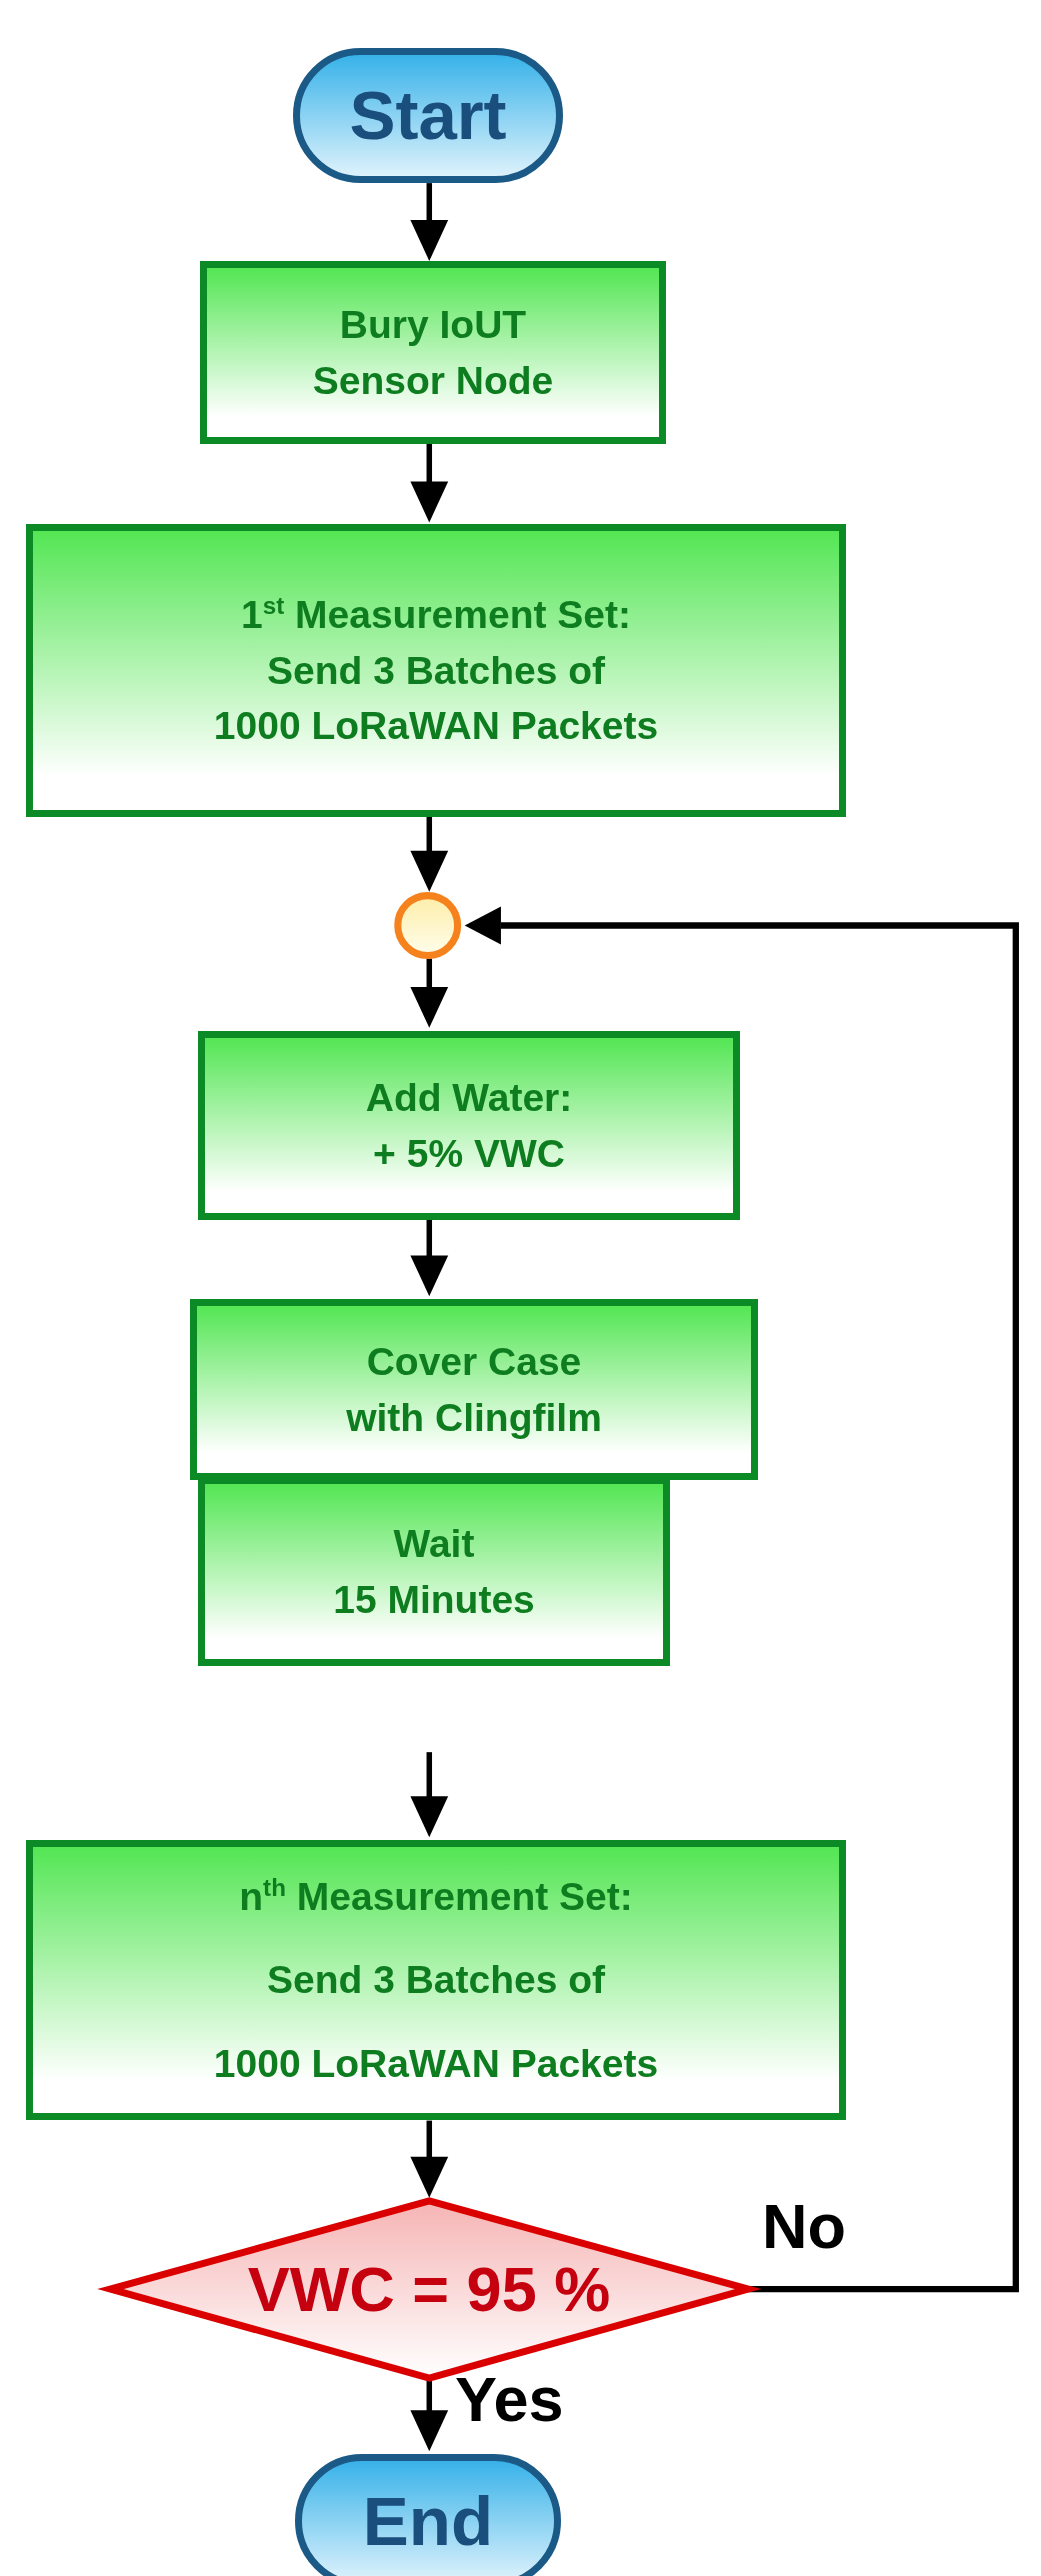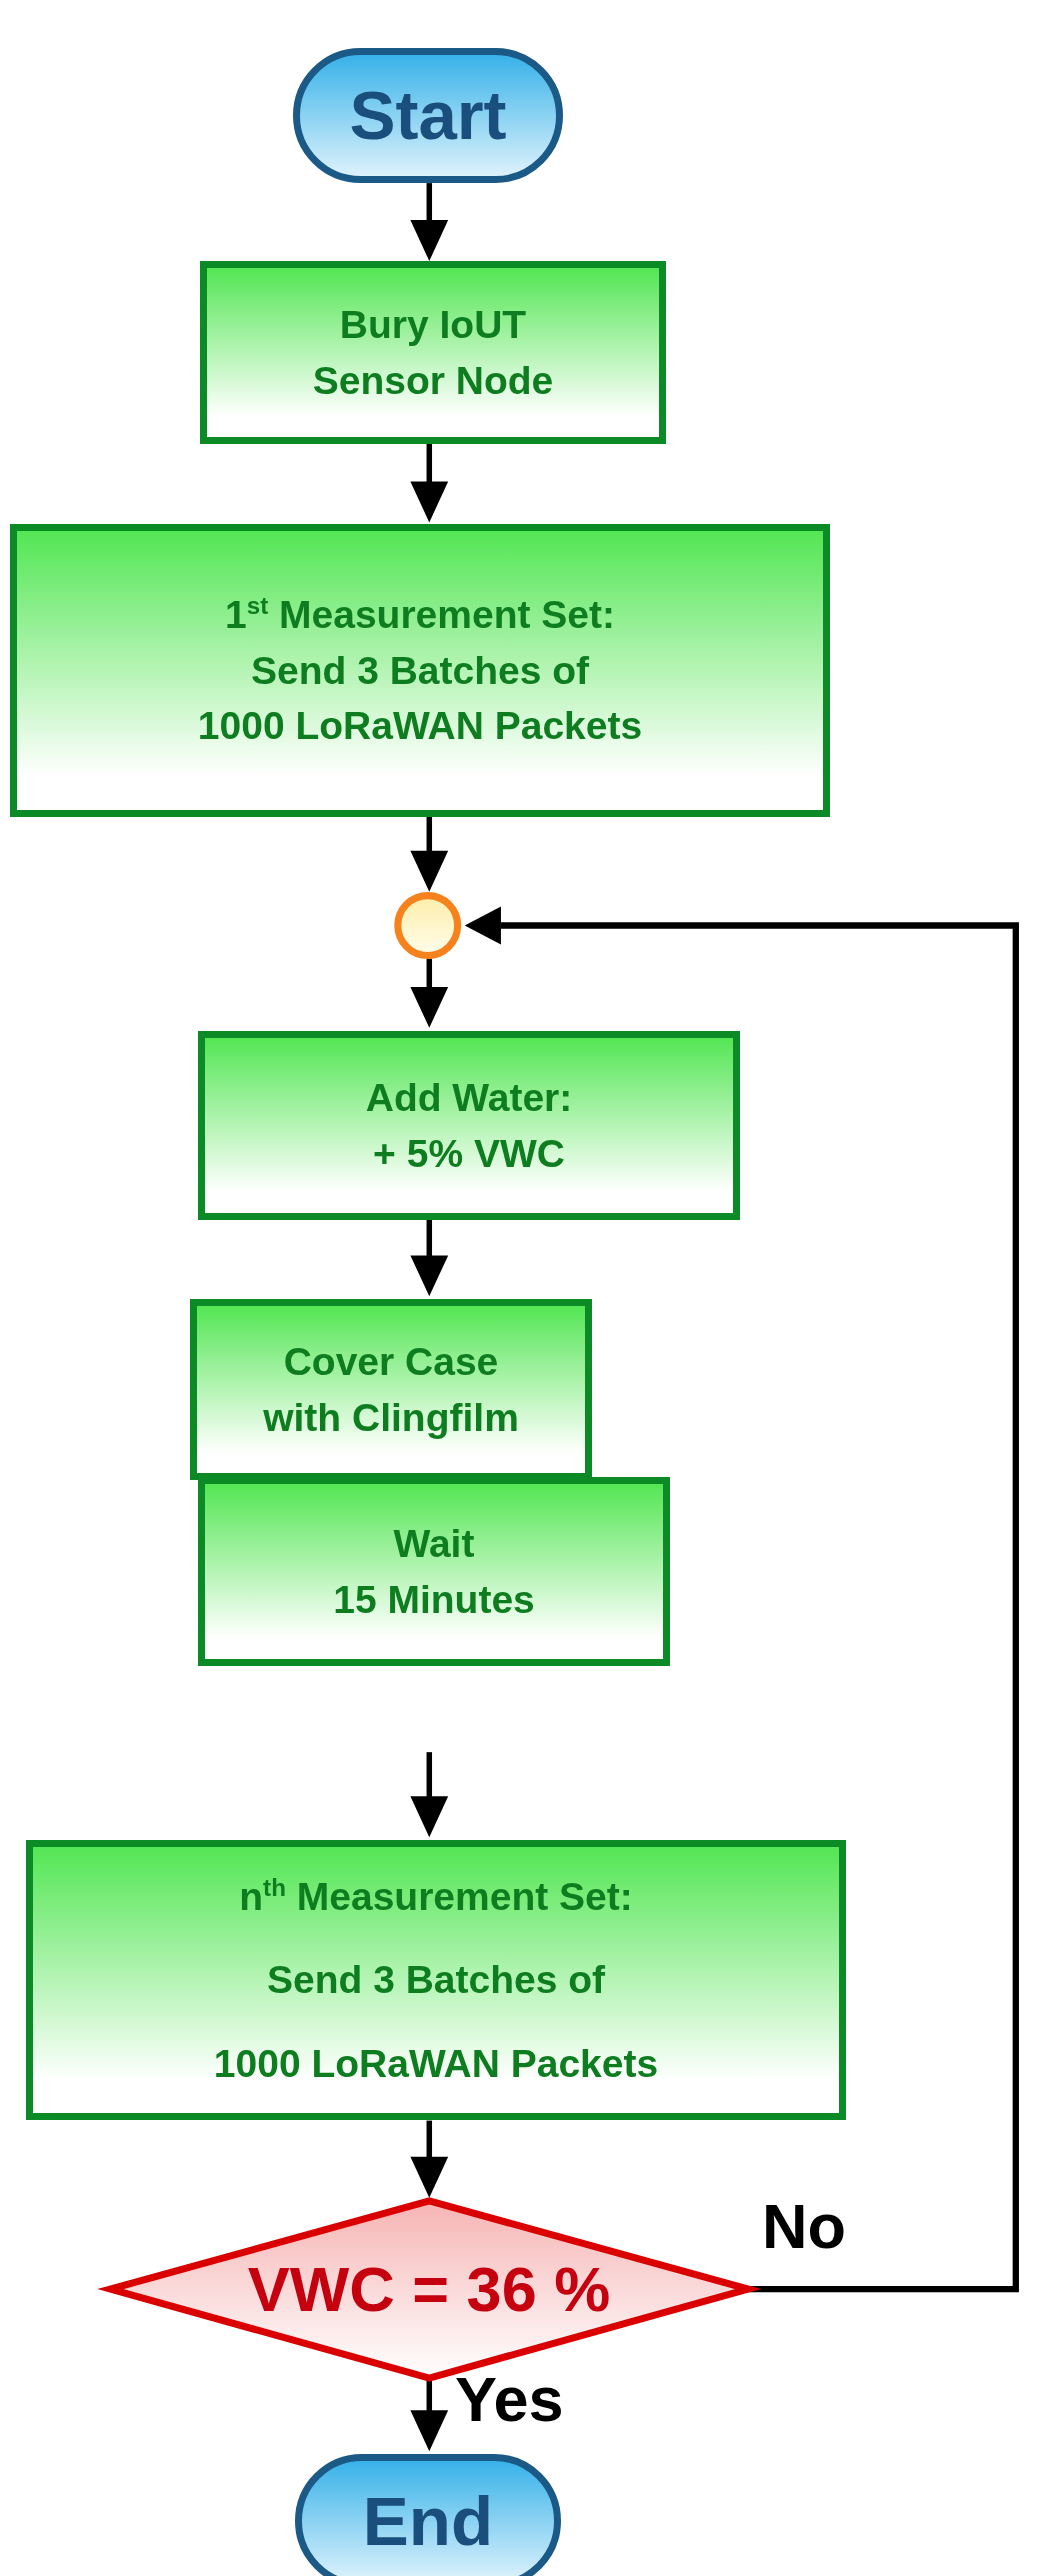--- a/index.html
+++ b/index.html
@@ -25,23 +25,23 @@
   }
   .process{
     border:7.9px solid var(--c-process_border,#0c8a26);
     background:linear-gradient(to bottom,var(--c-process_fill_top,#54e654) 0%,var(--c-process_fill_bottom,#ffffff) 88%);
     color:var(--c-process_text,#0e7d20);
     font-size:39px;line-height:1.42;
   }
   .process sup{font-size:0.62em;line-height:0;}
   #node-start{left:293px;top:19.7px;width:270px;height:135px;border-radius:68px;}
   #node-bury{left:200px;top:233px;width:466px;height:183px;}
-  #node-first{left:10px;top:496px;width:820px;height:293px;}
+  #node-first{left:26px;top:496px;width:820px;height:293px;}
   #node-addwater{left:198px;top:1003px;width:542px;height:189px;}
-  #node-cover{left:190px;top:1271px;width:402px;height:181px;}
+  #node-cover{left:190px;top:1271px;width:568px;height:181px;}
   #node-wait{left:198px;top:1449px;width:472px;height:189px;}
   #node-nth{left:26px;top:1812px;width:820px;height:280px;gap:28px;}
   #node-end{left:295px;top:2426px;width:266px;height:134px;border-radius:67px;}
   #decision-label{
     position:absolute;left:114px;top:2220px;width:630px;height:82px;
     display:flex;align-items:center;justify-content:center;
     color:var(--c-decision_text,#c5000f);font-size:63px;font-weight:700;
   }
   .edge-label{
     position:absolute;color:var(--c-edge_label_text,#000000);
@@ -143,21 +143,21 @@
     <div>Wait</div>
     <div>15 Minutes</div>
   </div>
 
   <div class="node process" id="node-nth">
     <div><span>n</span><sup>th</sup><span> Measurement Set:</span></div>
     <div>Send 3 Batches of</div>
     <div>1000 LoRaWAN Packets</div>
   </div>
 
-  <div id="decision-label">VWC = 36 %</div>
+  <div id="decision-label">VWC = 95 %</div>
 
   <div class="edge-label" id="label-no">No</div>
   <div class="edge-label" id="label-yes">Yes</div>
 
   <div class="node terminator" id="node-end">
     <span>End</span>
   </div>
 
 </div>
 

